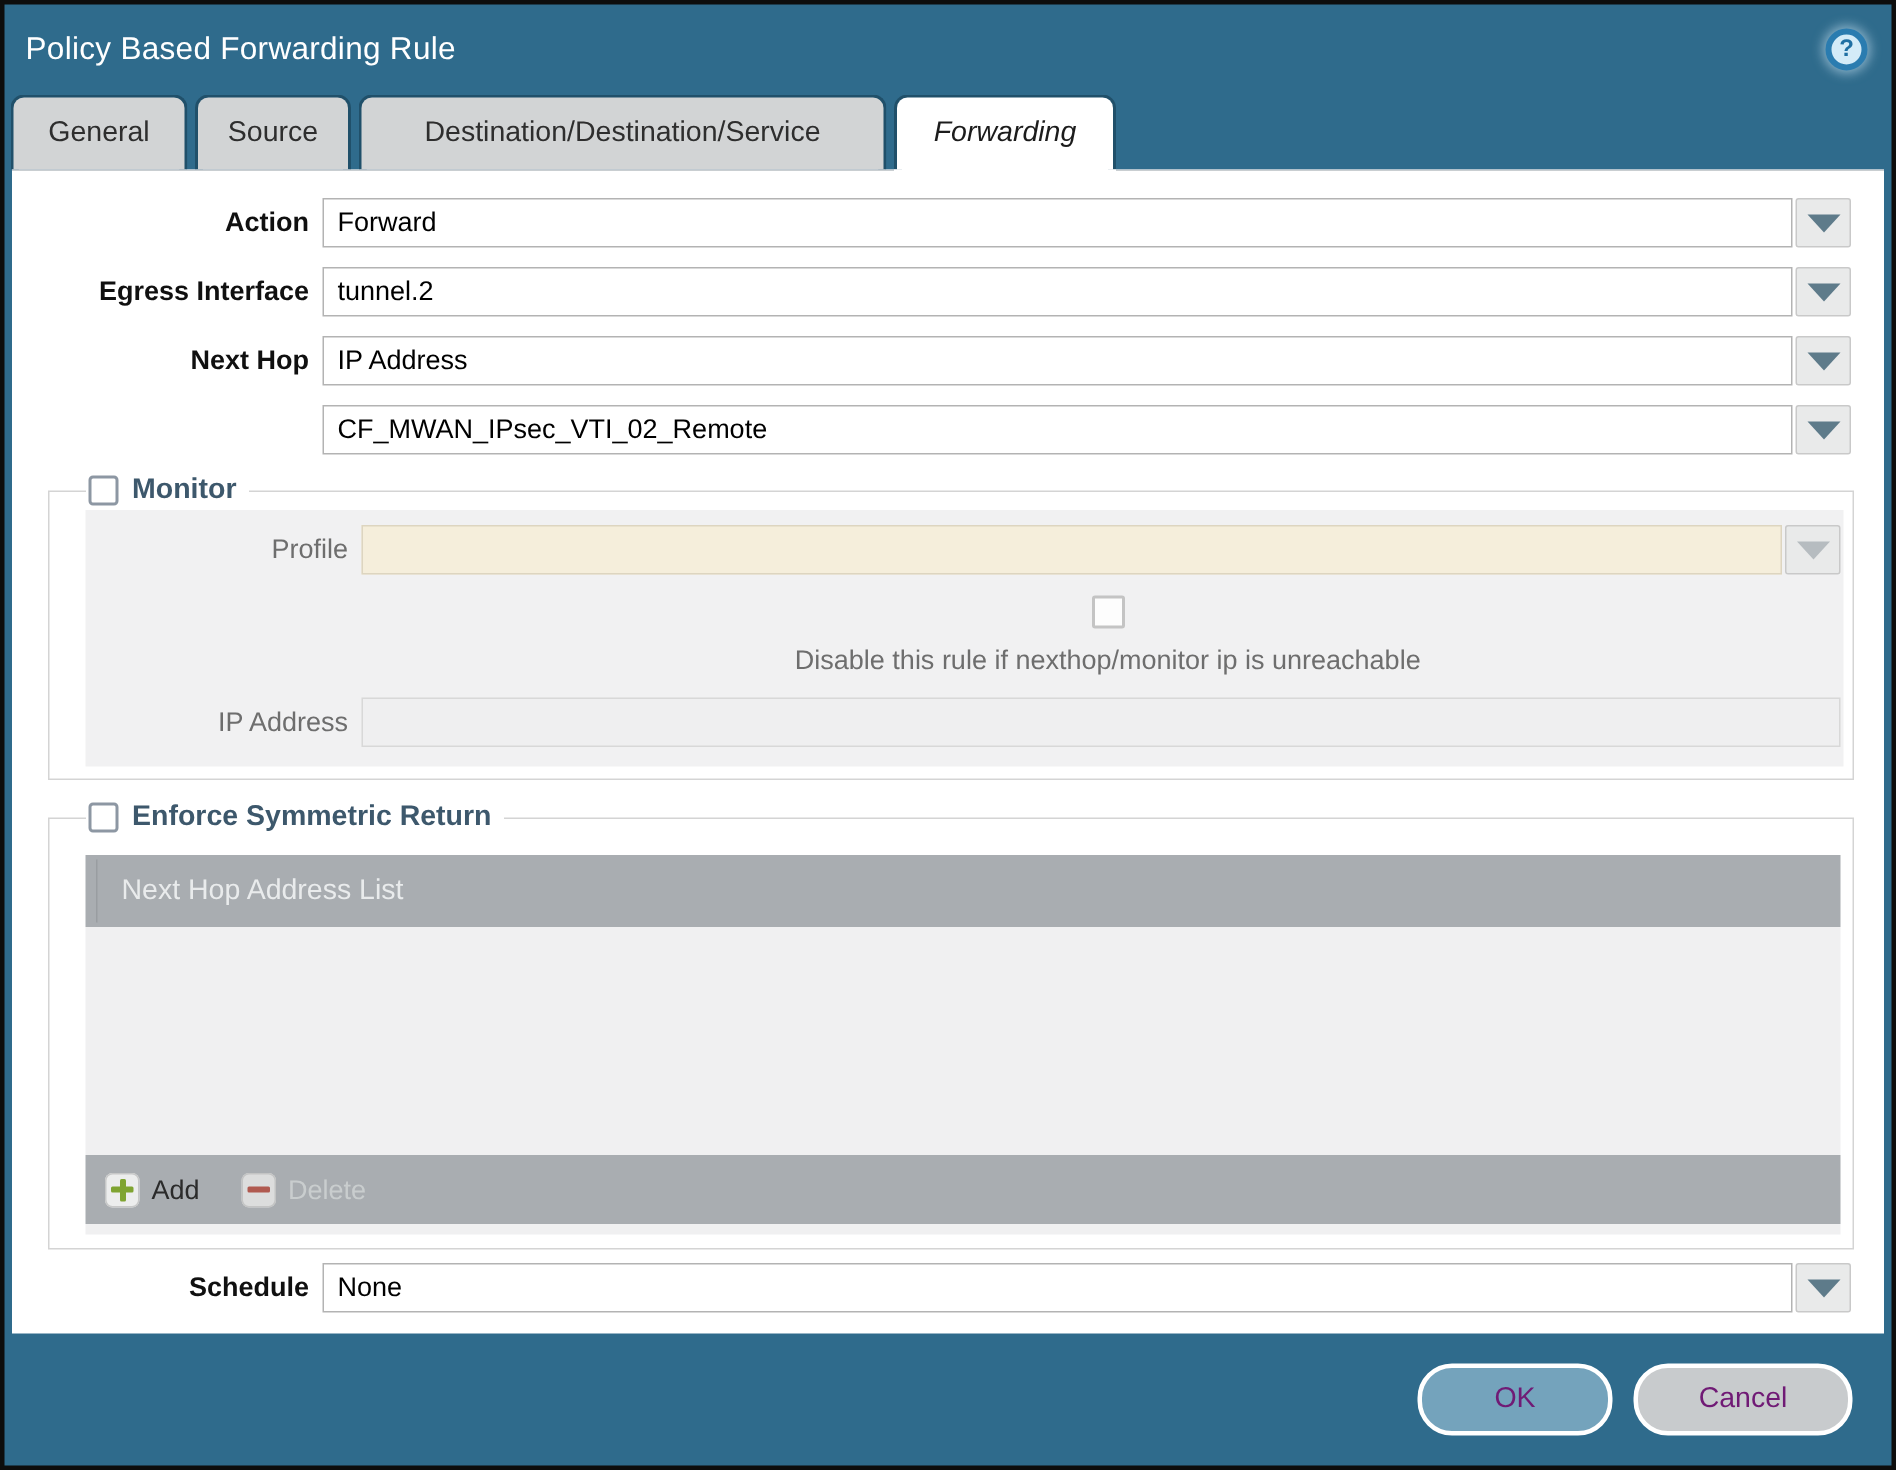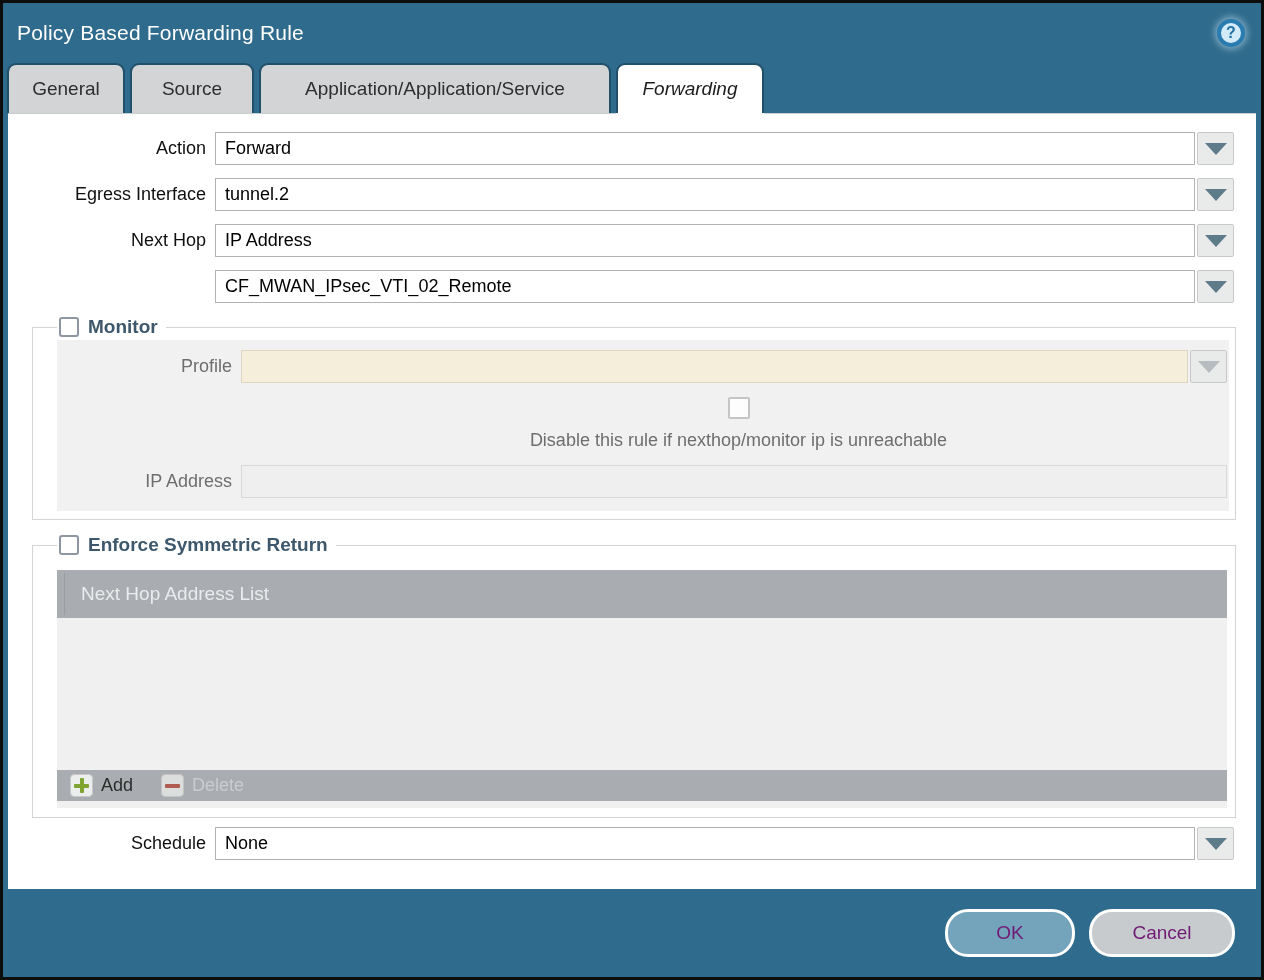--- a/index.html
+++ b/index.html
@@ -27,28 +27,28 @@
   }
 
   
   .tabs { display:flex; gap:5px; padding-left:4px; height:50px; align-items:flex-end; flex-shrink:0; position:relative; z-index:2; }
   .tab {
     height:50px; border:2px solid #20506a; border-bottom:none;
     border-radius:9px 9px 0 0; background:#d2d4d5; color:#2e2e2e;
     font-size:19px; display:flex; align-items:center; justify-content:center;
     cursor:pointer;
   }
-  .tab.w1 { width:118px; } .tab.w2 { width:124px; } .tab.w3 { width:352px; } .tab.w4 { width:148px;font-style:italic; }
+  .tab.w1 { width:118px; } .tab.w2 { width:104px; } .tab.w3 { width:352px; } .tab.w4 { width:148px;font-style:italic; }
   .tab.active { background:#ffffff; color:#1c1c1c; box-shadow:0 3px 0 0 #ffffff; }
 
   
   .content { flex:1; background:#ffffff; margin:0 5px; border-top:1px solid #c9ced1; padding-top:18px; overflow:hidden; position:relative; z-index:1; }
 
   .frow { display:flex; align-items:center; margin:0 22px 13px 0; }
-  .flabel { width:207px; text-align:right; padding-right:9px; font-size:18px; color:#101010; flex-shrink:0; }
+  .flabel { width:207px; text-align:right; padding-right:9px; font-size:18px; color:#101010; flex-shrink:0;font-weight:bold; }
   .combo { flex:1; display:flex; height:33px; }
   .combo input, .plain-input {
     flex:1; min-width:0; height:33px; border:1px solid #b3b3b3; background:#fff;
     font-family:"Liberation Sans", sans-serif; font-size:18px; color:#000; padding:0 9px; outline:none;
   }
   .dd {
     width:37px; height:33px; margin-left:2px; flex-shrink:0;
     background:#e9eaea; border:1px solid #c9c9c9; border-radius:2px;
     display:flex; align-items:center; justify-content:center; cursor:pointer;
   }
@@ -69,21 +69,21 @@
   .gray-disabled { background:#efeff0 !important; border:1px solid #d8d8d8 !important; }
   .mrow.cbrow { margin:14px 0 14px 193px; gap:11px;flex-direction:column; }
   .small-cb { width:22px; height:22px; background:#fdfdfd; border:2px solid #c4c4c4; border-radius:2px; cursor:pointer; flex-shrink:0; }
   .cbrow-label { font-size:18px; color:#6e6e6e; }
 
   fieldset.enforce { margin-top:14px; padding-bottom:9px; }
   .nh-table { margin:14px 2px 0 2px; border-bottom:7px solid #f0f0f1; }
   .thead { height:48px; background:#a9adb1; color:#e9ebec; font-size:19px; display:flex; align-items:center; padding-left:24px; position:relative; }
   .thead::before { content:''; position:absolute; left:7px; top:3px; bottom:3px; width:1px; background:#999da1; }
   .tbody { height:152px; background:#f0f0f1; }
-  .tfoot { height:31px; background:#a9adb1; display:flex; align-items:center; padding-left:13px; gap:28px; }
+  .tfoot { height:46px; background:#a9adb1; display:flex; align-items:center; padding-left:13px; gap:28px; }
   .tbtn { display:flex; align-items:center; gap:8px; font-size:18px; cursor:pointer; }
   .icon-plus, .icon-minus { width:23px; height:23px; border-radius:5px; position:relative; flex-shrink:0; }
   .icon-plus  { background:#eceded; box-shadow:inset 0 0 0 1px #c7c8c8; }
   .icon-plus::before  { content:''; position:absolute; left:4px; right:4px; top:9.5px; height:4px; background:#7fa431; border-radius:1px; }
   .icon-plus::after   { content:''; position:absolute; top:4px; bottom:4px; left:9.5px; width:4px; background:#7fa431; border-radius:1px; }
   .icon-minus { background:#dcdddd; box-shadow:inset 0 0 0 1px #c3c4c4; }
   .icon-minus::before { content:''; position:absolute; left:4px; right:4px; top:9.5px; height:4px; background:#b05a50; border-radius:1px; }
   .tbtn.add    { color:#2b2b2b; }
   .tbtn.delete { color:#c9cdce; cursor:default;justify-content:space-between; }
 
@@ -105,21 +105,21 @@
 <div class="dialog">
 
   <div class="titlebar">
     <span class="title">Policy Based Forwarding Rule</span>
     <span class="help-icon">?</span>
   </div>
 
   <div class="tabs">
     <div class="tab w1">General</div>
     <div class="tab w2">Source</div>
-    <div class="tab w3">Application/Application/Service</div>
+    <div class="tab w3">Destination/Destination/Service</div>
     <div class="tab w4 active">Forwarding</div>
   </div>
 
   <div class="content">
 
     <div class="frow">
       <span class="flabel">Action</span>
       <div class="combo">
         <input type="text" readonly="" value="Forward" style="">
         <span class="dd">

